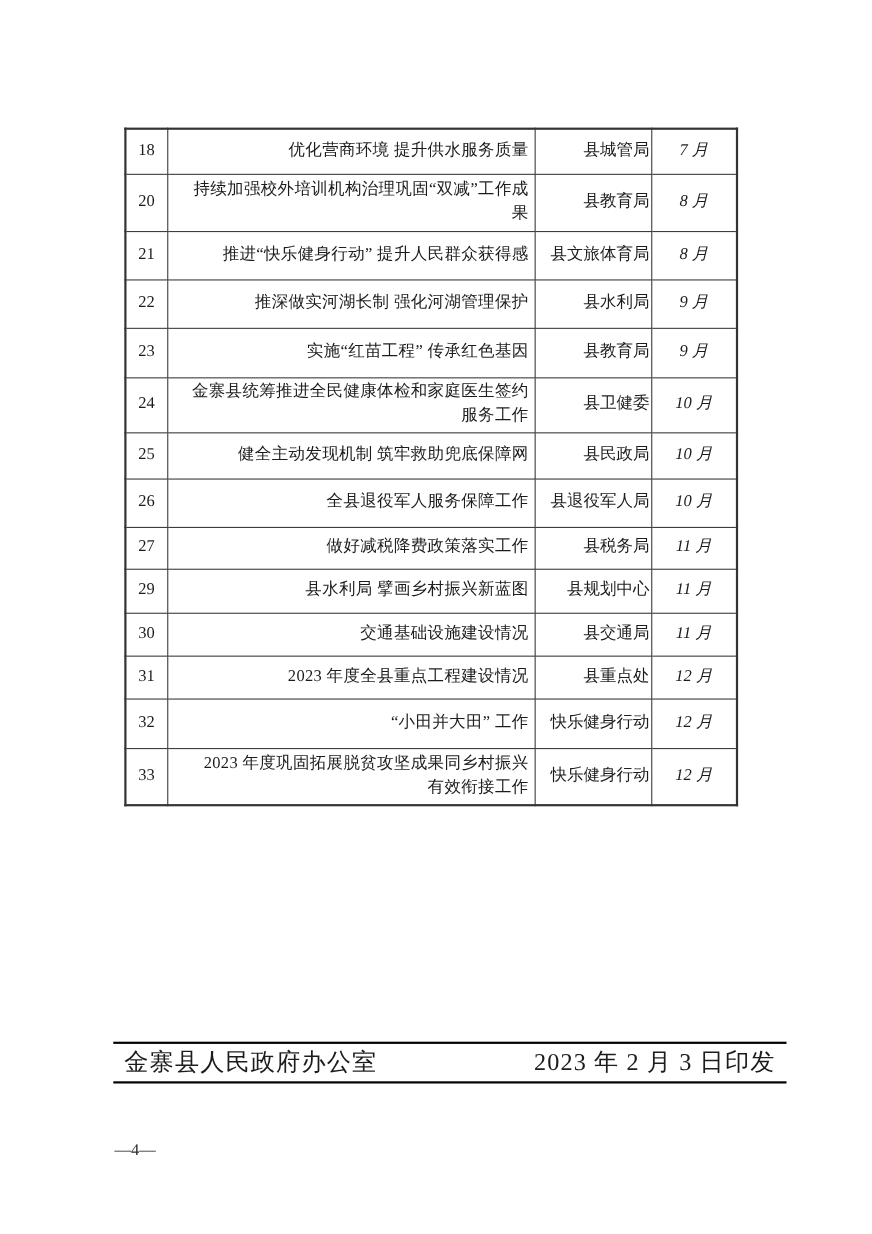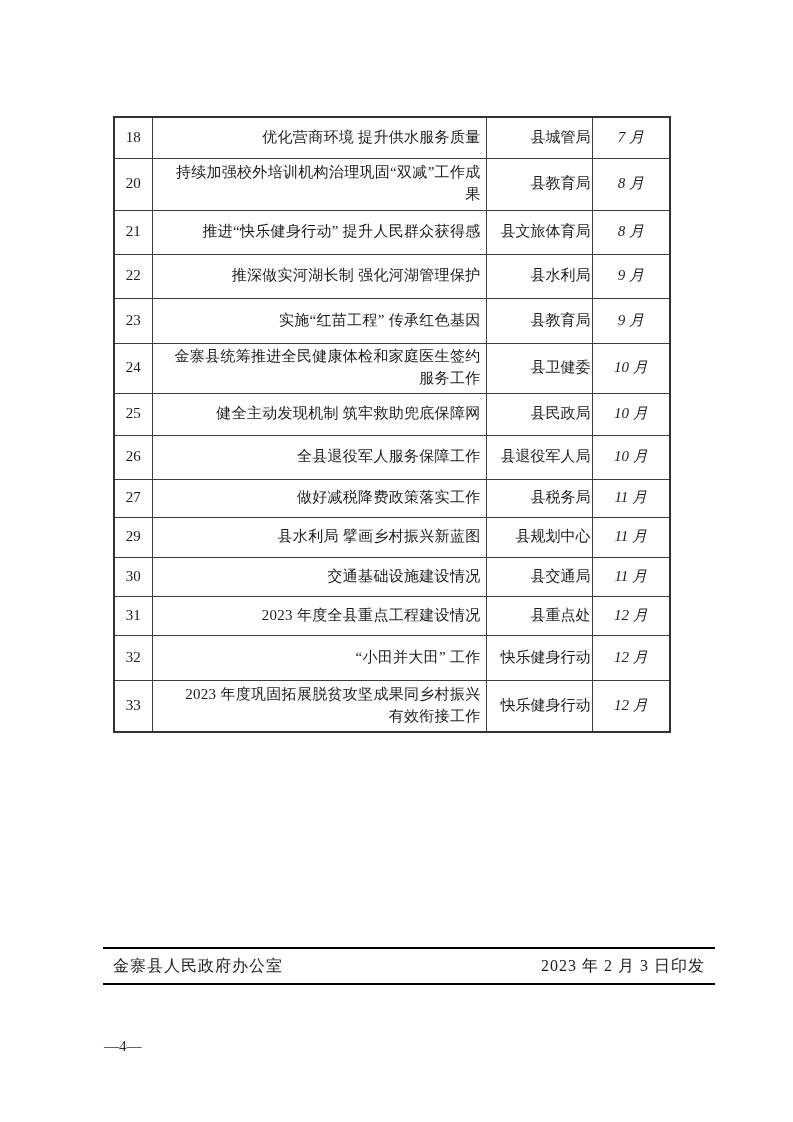--- a/index.html
+++ b/index.html
@@ -42,21 +42,21 @@
     position: absolute;
     left: 103px;
     top: 947px;
     width: 612px;
     height: 38px;
     border-top: 2.5px solid #000;
     border-bottom: 2.5px solid #000;
     display: flex;
     align-items: center;
     justify-content: space-between;
-    font-size: 16px;
+    font-size: 22px;
     letter-spacing: 1px;
     padding: 0 10px 0 10px;
   }
   .page-number {
     position: absolute;
     left: 104px;
     top: 1038px;
     font-size: 15px;
     color: #2a2a2a;
     letter-spacing: 0px;

